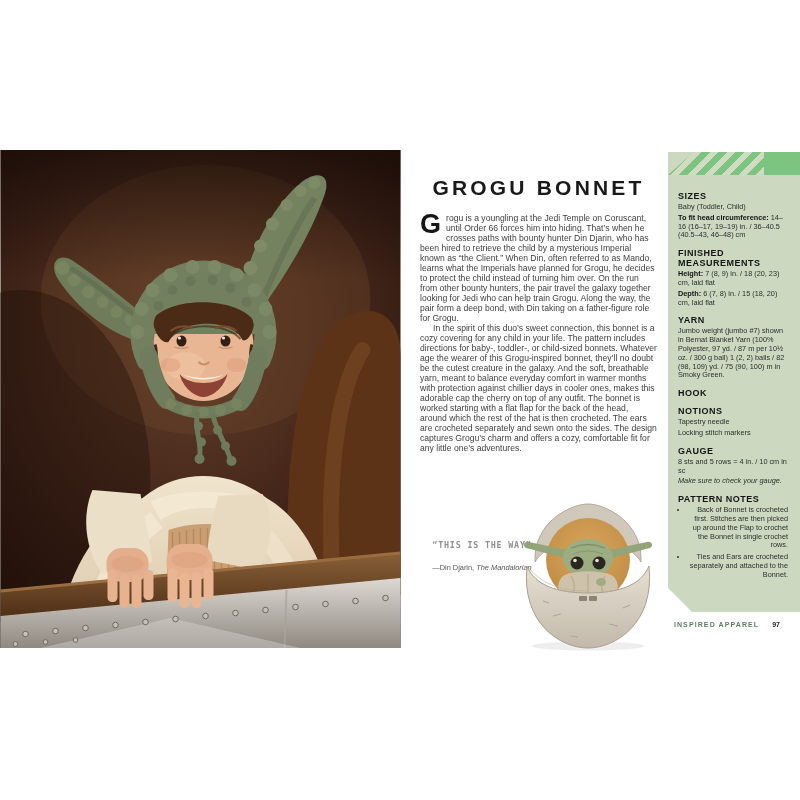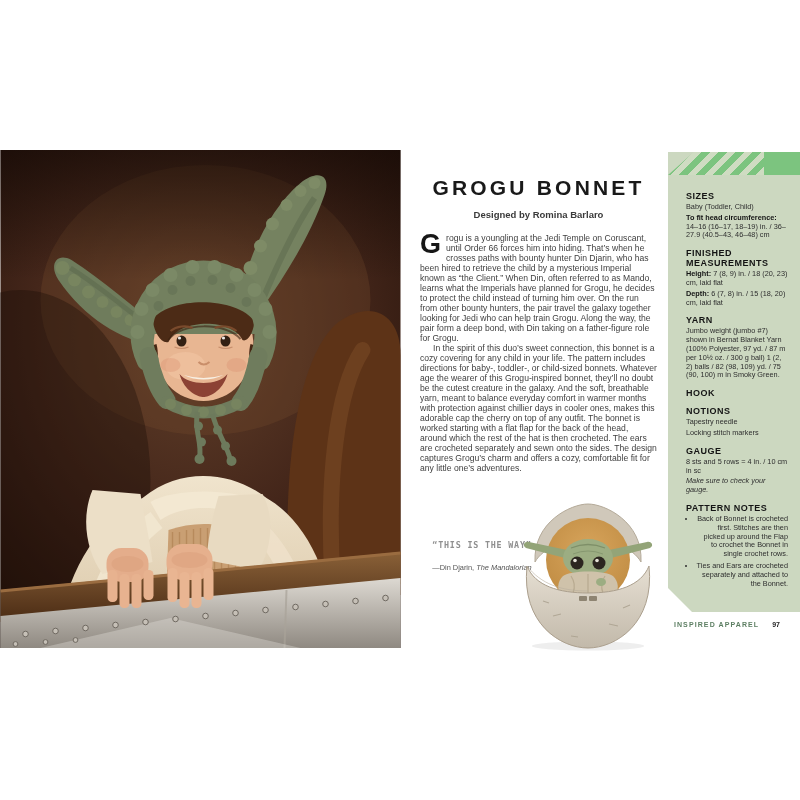--- a/index.html
+++ b/index.html
@@ -26,21 +26,21 @@
               letter-spacing:0.8px;color:#8f8f8f;}
   .quote-attr{margin-top:13px;font-size:7.4px;color:#555;}
   .quote-attr .ital{font-style:italic;}
   .pod-illo{position:absolute;left:93px;top:346px;width:150px;height:155px;}
   .page-footer{position:absolute;top:471px;right:20px;font-size:7px;font-weight:bold;
                letter-spacing:1.1px;color:#5d7f63;white-space:nowrap;}
   .page-num{color:#1f1f1f;margin-left:13px;letter-spacing:0;}
   
   .sidebar{position:absolute;left:668px;top:152px;width:132px;height:460px;background:#ccd8c0;
            clip-path:polygon(0 0,100% 0,100% 100%,24px 100%,0 calc(100% - 24px));
-           box-sizing:border-box;padding:31px 12px 10px 18px;}
+           box-sizing:border-box;padding:31px 12px 10px 10px;}
   .band{position:absolute;top:0;left:0;right:0;height:23px;
         background:repeating-linear-gradient(135deg,#7cc47f 0 6px,#cfdcc2 6px 12px);
         clip-path:polygon(26px 0,100% 0,100% 100%,0 100%);}
   .band:after{content:"";position:absolute;top:0;right:0;bottom:0;width:36px;background:#7cc47f;}
   .sb-h{font-size:9px;font-weight:bold;letter-spacing:0.5px;color:#141414;margin:8px 0 2px 0;}
   .sb-h:first-of-type{margin-top:0;}
   .sb-t{font-size:7.3px;line-height:8.8px;color:#2e2e2e;margin:0 0 2px 0;}
   .sb-t b{color:#141414;}
   .sb-i{font-style:italic;}
   .sb-ul{margin:0;padding:0 0 0 10px;}
@@ -222,21 +222,20 @@
         <rect x="191" y="422" width="10" height="36" rx="4.5" fill="#e9b592"></rect>
         <rect x="203" y="418" width="10" height="32" rx="4.5" fill="#e9b592"></rect>
         <ellipse cx="189" cy="410" rx="18" ry="8" fill="#d89a77" opacity="0.4"></ellipse>
       </g>
     </svg>
   </div>
 
   <div class="text-page">
     <div class="column">
       <h1 class="title">GROGU BONNET</h1>
-      <div class="byline">Designed by Romina Barlaro</div>
       <div class="bodycopy">
         <p><span class="dropcap">G</span><span>rogu is a youngling at the Jedi Temple on Coruscant, until Order 66 forces him into hiding. That’s when he crosses paths with bounty hunter Din Djarin, who has been hired to retrieve the child by a mysterious Imperial known as “the Client.” When Din, often referred to as Mando, learns what the Imperials have planned for Grogu, he decides to protect the child instead of turning him over. On the run from other bounty hunters, the pair travel the galaxy together looking for Jedi who can help train Grogu. Along the way, the pair form a deep bond, with Din taking on a father-figure role for Grogu.</span></p>
         <p class="p2">In the spirit of this duo’s sweet connection, this bonnet is a cozy covering for any child in your life. The pattern includes directions for baby-, toddler-, or child-sized bonnets. Whatever age the wearer of this Grogu-inspired bonnet, they’ll no doubt be the cutest creature in the galaxy. And the soft, breathable yarn, meant to balance everyday comfort in warmer months with protection against chillier days in cooler ones, makes this adorable cap the cherry on top of any outfit. The bonnet is worked starting with a flat flap for the back of the head, around which the rest of the hat is then crocheted. The ears are crocheted separately and sewn onto the sides. The design captures Grogu’s charm and offers a cozy, comfortable fit for any little one’s adventures.</p>
       </div>
     </div>
     <div class="quote">
       <div class="quote-text">“THIS IS THE WAY”</div>
       <div class="quote-attr">
         <span>—Din Djarin, </span><span class="ital">The Mandalorian</span>
       </div>
@@ -279,21 +278,21 @@
     </div>
     <div class="page-footer">
       <span>INSPIRED APPAREL</span><span class="page-num">97</span>
     </div>
   </div>
 
   <aside class="sidebar">
     <div class="band"></div>
     <div class="sb-h">SIZES</div>
     <p class="sb-t">Baby (Toddler, Child)</p>
-    <p class="sb-t"><b>To fit head circumference:</b><span> 14–16 (16–17, 18–19) in. / 36–27.9 (40.5–43, 46–48) cm</span></p>
+    <p class="sb-t"><b>To fit head circumference:</b><span> 14–16 (16–17, 19–19) in. / 36–40.5 (40.5–43, 46–48) cm</span></p>
     <div class="sb-h">FINISHED MEASUREMENTS</div>
     <p class="sb-t"><b>Height:</b><span> 7 (8, 9) in. / 18 (20, 23) cm, laid flat</span></p>
     <p class="sb-t"><b>Depth:</b><span> 6 (7, 8) in. / 15 (18, 20) cm, laid flat</span></p>
     <div class="sb-h">YARN</div>
     <p class="sb-t">Jumbo weight (jumbo #7) shown in Bernat Blanket Yarn (100% Polyester, 97 yd. / 87 m per 10½ oz. / 300 g ball) 1 (2, 2) balls / 82 (98, 109) yd. / 75 (90, 100) m in Smoky Green.</p>
     <div class="sb-h">HOOK</div>
     <div class="sb-h">NOTIONS</div>
     <p class="sb-t">Tapestry needle</p>
     <p class="sb-t">Locking stitch markers</p>
     <div class="sb-h">GAUGE</div>

